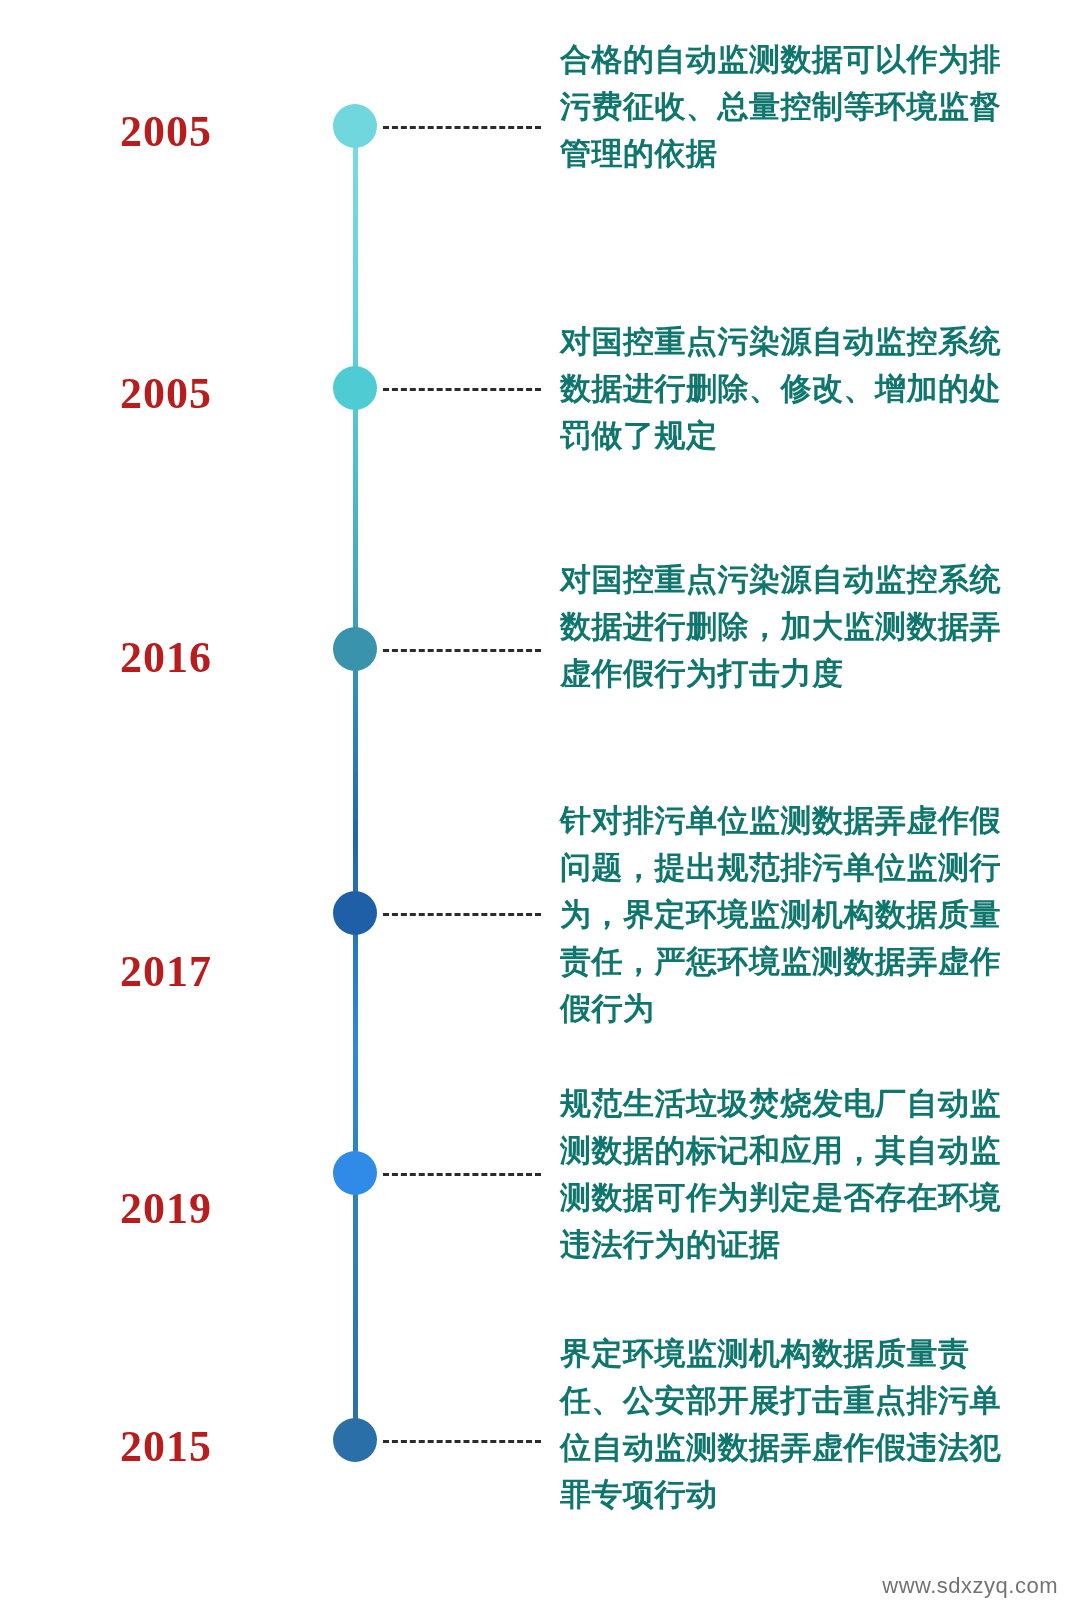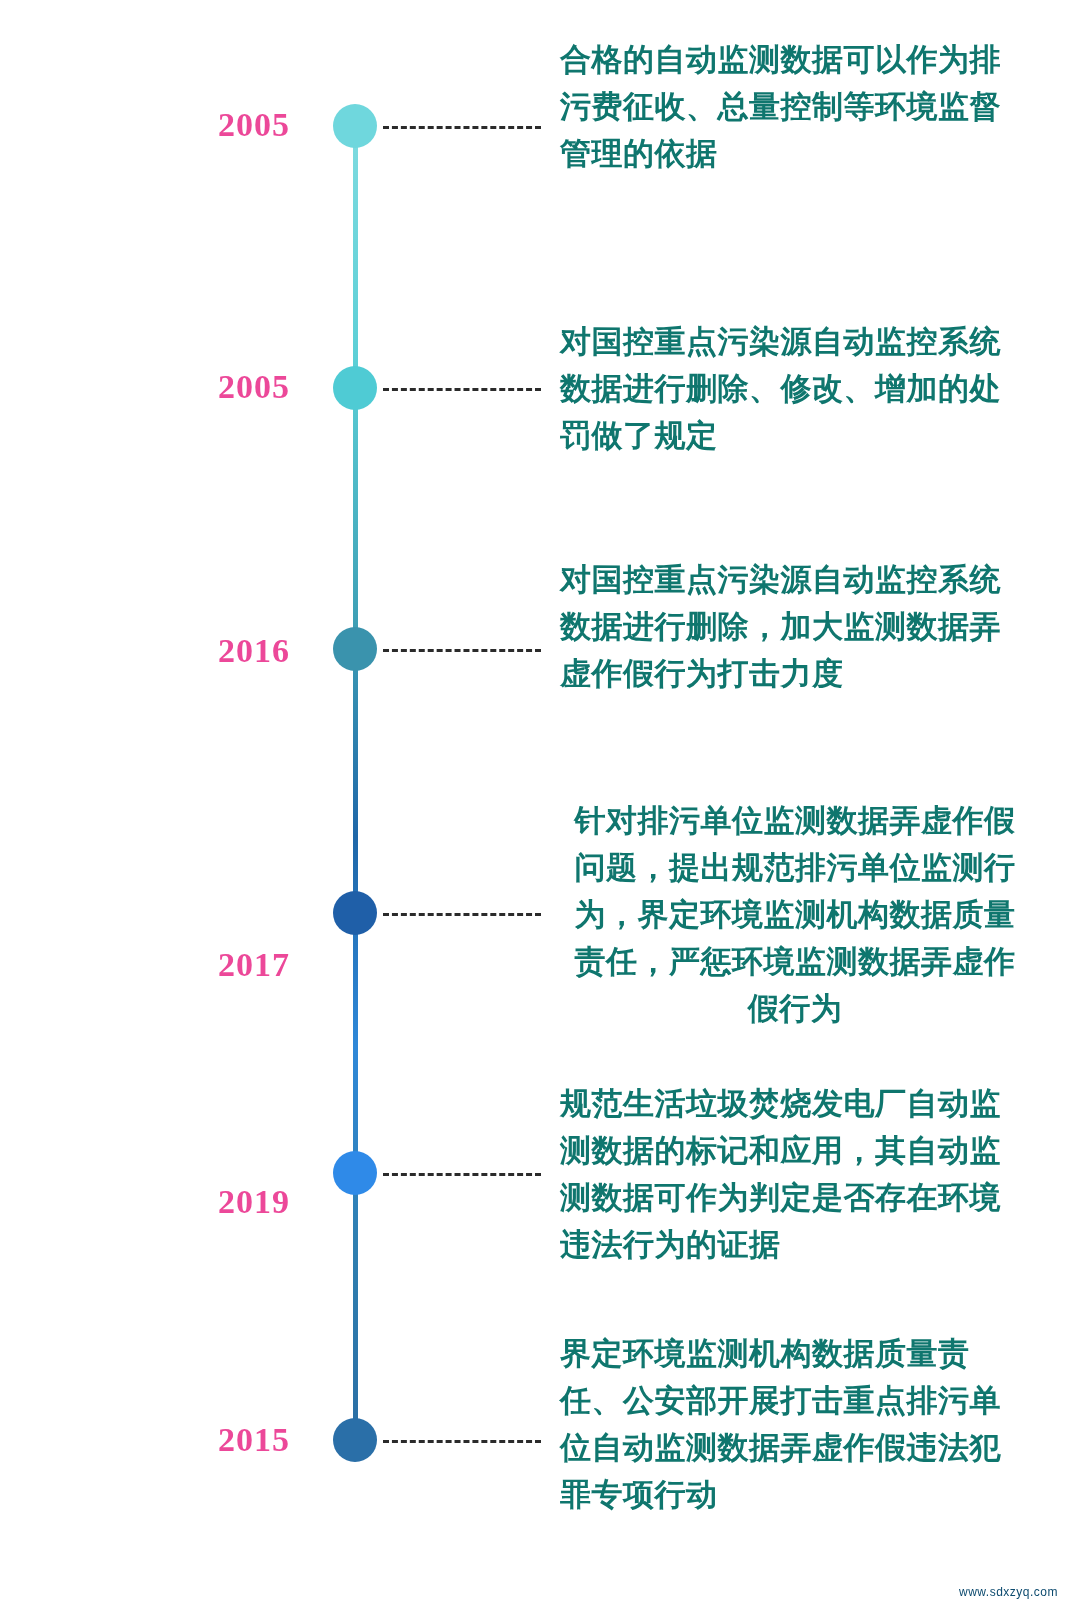--- a/index.html
+++ b/index.html
@@ -42,26 +42,26 @@
   .event {
     position: absolute;
     left: 0;
     width: 1080px;
   }
 
   
   .year {
     position: absolute;
     width: 170px;
-    text-align: right;
+    text-align: left;
     left: 120px;
-    color: #ec4899;
+    color: #b91c1c;
     font-family: "Liberation Serif", serif;
     font-weight: bold;
-    font-size: 34px;
+    font-size: 44px;
     letter-spacing: 1px;
   }
 
   
   .dot {
     position: absolute;
     left: 333px;
     width: 44px;
     height: 44px;
     border-radius: 50%;
@@ -87,22 +87,22 @@
     font-size: 31px;
     line-height: 47px;
     letter-spacing: 0.5px;
     margin-left: 24px;
   }
 
   .watermark {
     position: absolute;
     right: 22px;
     bottom: 16px;
-    color: #0c4a6e;
-    font-size: 12px;
+    color: #737373;
+    font-size: 22px;
     font-family: "Liberation Sans", sans-serif;
     letter-spacing: 0.5px;
   }
 </style>
 </head>
 <body>
 
 <div id="timeline-root">
   <div class="spine"></div>
 
@@ -124,21 +124,21 @@
     <div class="year" style="top:632px;">2016</div>
     <div class="dot" style="top:627px; background:#3a93ad;"></div>
     <div class="dash" style="top:649px;"></div>
     <div class="text" style="top:556px;">对国控重点污染源自动监控系统数据进行删除，加大监测数据弄虚作假行为打击力度</div>
   </div>
 
   <div class="event">
     <div class="year" style="top:946px;">2017</div>
     <div class="dot" style="top:891px; background:#1f5fa8;"></div>
     <div class="dash" style="top:913px;"></div>
-    <div class="text" style="top:797px;text-align:center;">针对排污单位监测数据弄虚作假问题，提出规范排污单位监测行为，界定环境监测机构数据质量责任，严惩环境监测数据弄虚作假行为</div>
+    <div class="text" style="top:797px;">针对排污单位监测数据弄虚作假问题，提出规范排污单位监测行为，界定环境监测机构数据质量责任，严惩环境监测数据弄虚作假行为</div>
   </div>
 
   <div class="event">
     <div class="year" style="top:1155px;margin-top:28px;">2019</div>
     <div class="dot" style="top:1151px; background:#2f8ae8;"></div>
     <div class="dash" style="top:1173px;"></div>
     <div class="text" style="top:1080px;">规范生活垃圾焚烧发电厂自动监测数据的标记和应用，其自动监测数据可作为判定是否存在环境违法行为的证据</div>
   </div>
 
   <div class="event">

